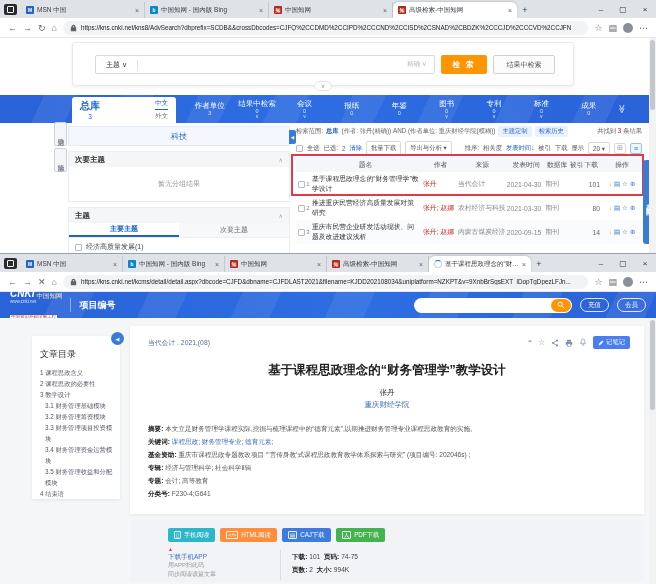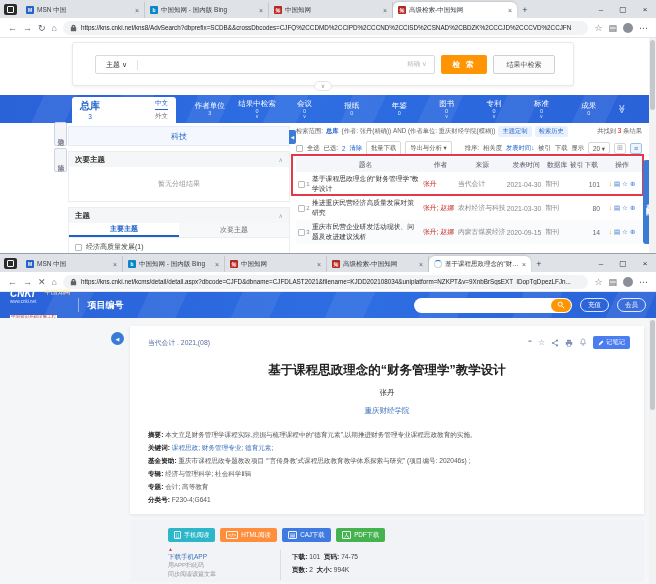--- a/index.html
+++ b/index.html
@@ -98,21 +98,21 @@
 .c-ops{width:40px;display:flex;gap:2px;justify-content:center;flex:none}
 .trh .hc{color:#556;text-align:center}
 .opi{font-size:6.5px;color:#3a7bd5;line-height:1}
 .opi.dlarrow{color:#f5a623;font-weight:bold}
 .redbox{position:absolute;left:-5px;right:-2px;top:28px;height:42px;border:2px solid #e0394a;pointer-events:none}
 .trendtab{position:absolute;right:2px;top:122px;width:11px;height:84px;background:#3a7bd5;border-radius:3px 0 0 3px;color:#fff;font-size:6px;writing-mode:vertical-rl;display:flex;align-items:center;justify-content:center;letter-spacing:1px}
 
 .bhdr{position:absolute;left:0;right:0;top:38px;height:26px;background:linear-gradient(100deg,#2a62d8,#2d6ee2 55%,#2a62d8);display:flex;align-items:center;padding:0 10px;gap:8px}
 .bhdr:before{content:"";position:absolute;inset:0;background:repeating-linear-gradient(115deg,rgba(255,255,255,0) 0 50px,rgba(255,255,255,.07) 50px 85px)}
 .logo{position:relative;line-height:1}
-.logo .r1{display:flex;align-items:flex-start;gap:10px}
+.logo .r1{display:flex;align-items:flex-end;gap:2px}
 .logo .cnki{color:#fff;font-weight:bold;font-style:italic;font-size:10px}
 .logo .zh{color:#ffe9b0;font-size:6.5px}
 .logo .site{color:#cfe0ff;font-size:4.5px;margin-top:1px}
 .logo .slg{background:#fff;color:#a33;font-size:4.5px;margin-top:1px;padding:0 1px;display:inline-block}
 .vdiv{width:1px;height:14px;background:rgba(255,255,255,.45);position:relative}
 .node{color:#fff;font-weight:bold;font-size:9px;position:relative}
 .bsearch{margin-left:auto;width:158px;height:15px;background:#fff;border-radius:9px;position:relative;display:flex;align-items:center}
 .bmag{position:absolute;right:1px;top:1px;width:20px;height:13px;background:#ff9502;border-radius:8px;display:flex;align-items:center;justify-content:center}
 .pill{height:14px;border:1px solid rgba(255,255,255,.85);border-radius:8px;color:#fff;font-size:6.5px;display:flex;align-items:center;padding:0 7px;position:relative}
 .bcontent{position:absolute;left:0;right:0;top:64px;bottom:0;background:#f5f6f8}
@@ -121,21 +121,21 @@
 .toci{font-size:6.3px;color:#556;line-height:11px;padding:0 4px 0 8px}
 .toci.sub{padding-left:13px}
 .tocx{position:absolute;left:111px;top:14px;width:13px;height:13px;border-radius:50%;background:#3a7bd5;color:#fff;font-size:5px;display:flex;align-items:center;justify-content:center}
 .artcard{position:absolute;left:130px;top:8px;width:514px;height:188px;background:#fff;box-shadow:0 1px 3px rgba(0,0,0,.08)}
 .artsrc{position:absolute;left:18px;top:12px;font-size:6.8px;color:#56719f}
 .articons{position:absolute;right:14px;top:10px;display:flex;align-items:center;gap:6px}
 .aico{color:#7a8db0;font-size:8px;line-height:1}
 .notebtn{height:13px;background:#4a7df0;color:#fff;font-size:6.3px;border-radius:2px;display:flex;align-items:center;gap:2px;padding:0 5px}
 .arttitle{margin-top:36px;text-align:center;font-size:12.5px;font-weight:bold;color:#222}
 .artau{margin-top:9px;text-align:center;font-size:7.5px;color:#333}
-.artorg{margin-top:8px;text-align:center;font-size:7.5px;color:#3a6fb7}
+.artorg{margin-top:2px;text-align:center;font-size:7.5px;color:#3a6fb7}
 .meta{margin:12px 18px 0;font-size:6.6px;line-height:13px;color:#555}
 .meta b{color:#222}
 .meta .lnk{color:#3a6fb7}
 .bfoot{position:absolute;left:130px;top:202px;width:514px;height:62px;background:#f2f3f6}
 .btnrow{position:absolute;left:38px;top:8px;display:flex;gap:5px}
 .abtn{height:14px;border-radius:2px;color:#fff;font-size:6.3px;display:flex;align-items:center;gap:3px;padding:0 6px}
 .abtn .bi{font-size:5.5px;border:1px solid rgba(255,255,255,.9);border-radius:1px;padding:0 1px;line-height:6px}
 .b-teal{background:#2cb6c9}.b-org{background:#ff8e3c}.b-blue{background:#3f7ae0}.b-grn{background:#43b24f}
 .appcol{position:absolute;left:38px;top:27px;font-size:6px;color:#999;line-height:9px}
 .appcol .tri{color:#e0394a;font-size:5px;line-height:5px}
@@ -478,20 +478,32 @@
             <circle cx="4" cy="4" r="2.6" fill="none" stroke="#fff" stroke-width="1.2"></circle>
             <line x1="6" y1="6" x2="9" y2="9" stroke="#fff" stroke-width="1.2"></line>
           </svg>
       </div>
     </div>
     <div class="pill">充值</div>
     <div class="pill">会员</div>
   </div>
 
   <div class="bcontent">
+    <div class="toccard">
+      <div class="toct">文章目录</div>
+      <div class="toci">1 课程思政含义</div>
+      <div class="toci">2 课程思政的必要性</div>
+      <div class="toci">3 教学设计</div>
+      <div class="toci sub">3.1 财务管理基础模块</div>
+      <div class="toci sub">3.2 财务管理筹资模块</div>
+      <div class="toci sub">3.3 财务管理项目投资模块</div>
+      <div class="toci sub">3.4 财务管理资金运营模块</div>
+      <div class="toci sub">3.5 财务管理收益和分配模块</div>
+      <div class="toci">4 结束语</div>
+    </div>
     <div class="tocx">◀</div>
 
     <div class="artcard">
       <div class="artsrc">当代会计 . 2021,(08)</div>
       <div class="articons">
         <span class="aico" style="font-weight:bold">“</span>
         <span class="aico">☆</span>
         <span class="aico">
             <svg width="8" height="8" viewBox="0 0 10 10">
               <circle cx="2.5" cy="5" r="1.4" fill="#7a8db0"></circle>

